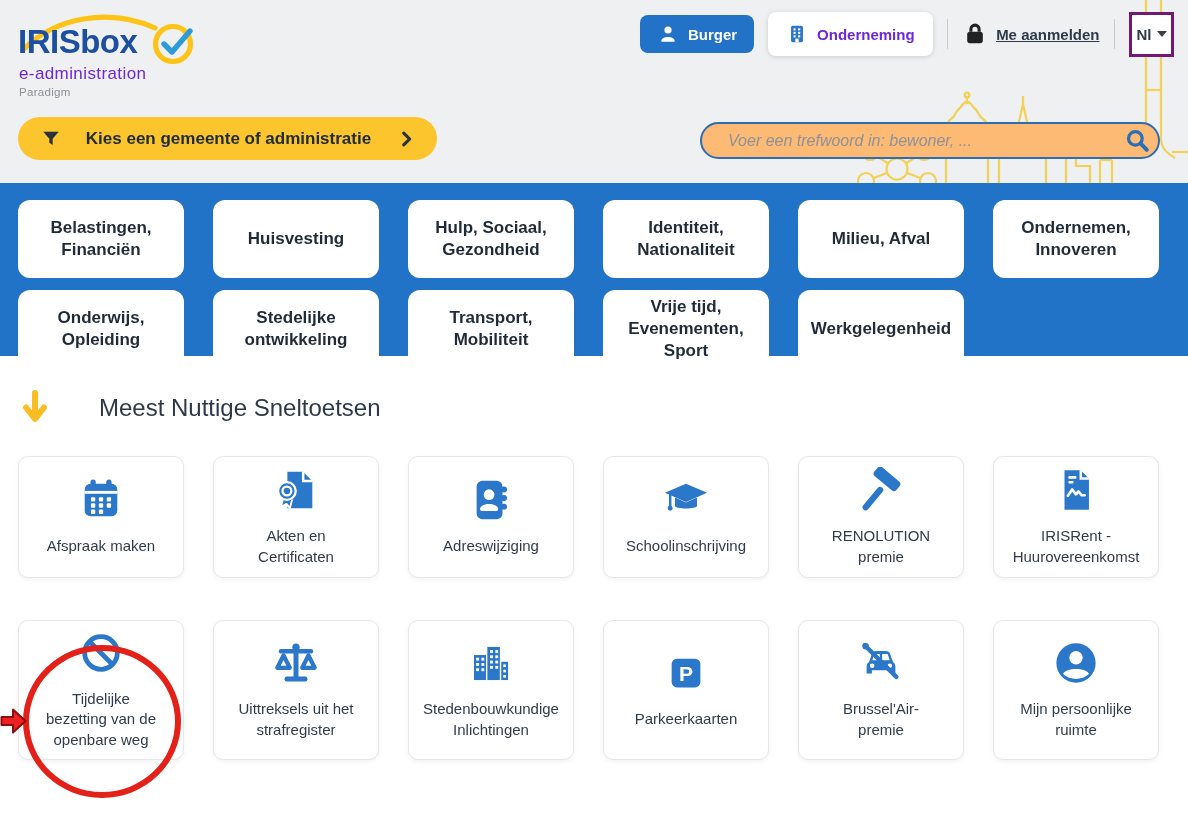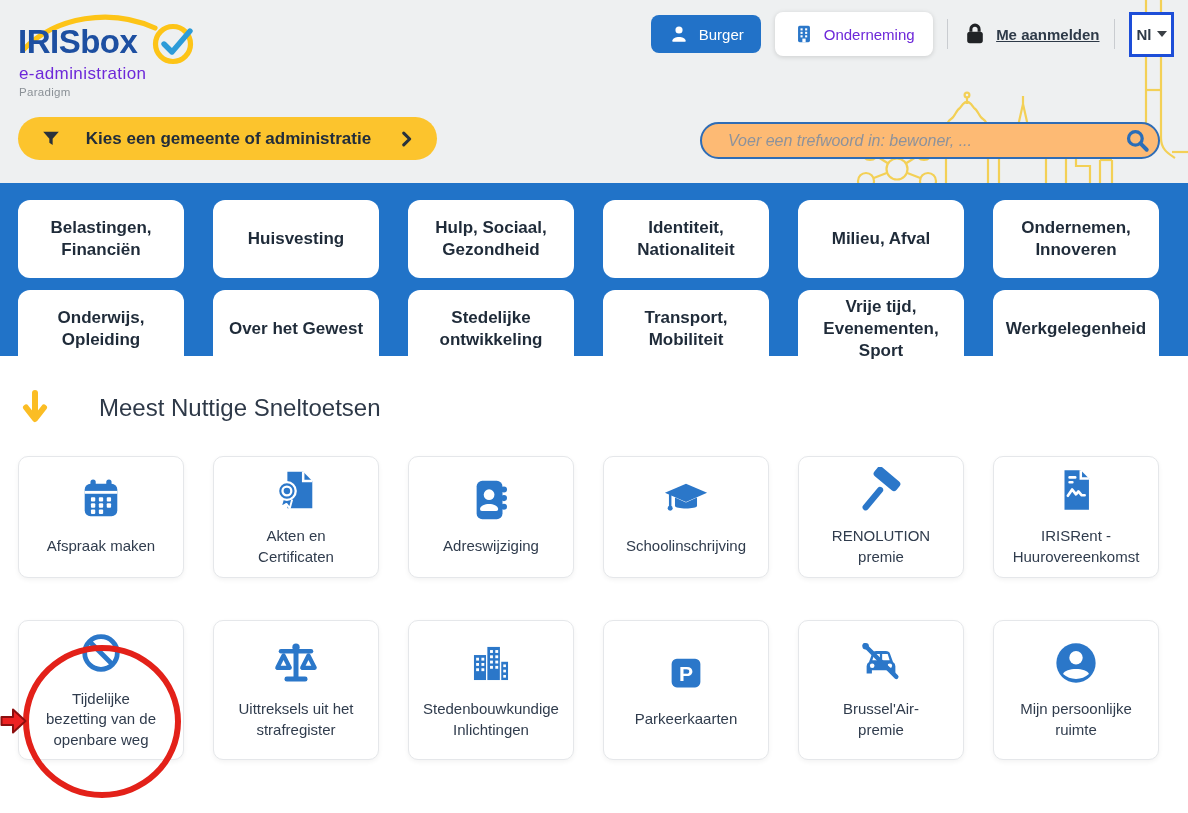--- a/index.html
+++ b/index.html
@@ -10,27 +10,27 @@
   .header { position:relative; width:1188px; height:183px; background:#eef0f1; }
   .skyline { position:absolute; left:0; top:0; z-index:0; pointer-events:none; }
 
   .logo { position:absolute; left:16px; top:6px; width:210px; height:100px; z-index:2; cursor:pointer; }
   .logo-mark { position:absolute; left:0; top:0; }
   .logo-title { position:absolute; left:2px; top:17px; font-size:33px; font-weight:800; letter-spacing:-0.5px; color:#1d4fa1; }
   .logo-sub { position:absolute; left:3px; top:58px; font-size:17px; color:#6d28d9; letter-spacing:0.4px; }
   .logo-tag { position:absolute; left:3px; top:80px; font-size:11.5px; color:#8b9197; letter-spacing:0.3px; }
 
   .account-row { position:absolute; right:14px; top:10px; height:48px; display:flex; align-items:center; gap:14px; z-index:2; }
-  .btn-audience { display:flex; align-items:center; gap:9px; border-radius:8px; font-size:15px; font-weight:400; cursor:pointer; border:none; }
+  .btn-audience { display:flex; align-items:center; gap:9px; border-radius:8px; font-size:15px; font-weight:700; cursor:pointer; border:none; }
   .btn-burger { background:#2272c8; color:#fff; height:38px; padding:0 17px; }
   .btn-onderneming { background:#fff; color:#6d28d9; height:44px; padding:0 18px; box-shadow:0 1px 5px rgba(0,0,0,0.15); }
   .vdiv { width:1.5px; height:30px; background:#c9ccd0; }
   .login { display:flex; align-items:center; gap:8px; cursor:pointer; }
   .login-label { font-size:15px; font-weight:700; color:#2e3a48; text-decoration:underline; }
-  .lang-box { display:flex; align-items:center; justify-content:center; gap:5px; width:45px; height:45px; border:3px solid #1d4ed8; background:#fff; cursor:pointer; }
+  .lang-box { display:flex; align-items:center; justify-content:center; gap:5px; width:45px; height:45px; border:3px solid #701a75; background:#fff; cursor:pointer; }
   .lang-label { font-size:15px; font-weight:700; color:#2e3a48; }
   .caret-down { width:0; height:0; border-left:5px solid transparent; border-right:5px solid transparent; border-top:6px solid #3a3f45; }
 
   .filter-pill { position:absolute; left:18px; top:117px; width:419px; height:43px; background:#fcc42d; border-radius:21.5px; display:flex; align-items:center; padding:0 20px 0 22px; cursor:pointer; z-index:2; }
   .filter-label { flex:1; text-align:center; font-size:17px; font-weight:700; color:#222d3a; }
 
   .search-wrap { position:absolute; left:700px; top:122px; width:460px; height:37px; z-index:2; }
   .search-input { width:100%; height:100%; border:2px solid #2e6cb5; border-radius:18.5px; background:#fdba74; padding:0 44px 0 26px; font-size:16px; font-style:italic; color:#4a4f57; font-family:"Liberation Sans", sans-serif; outline:none; }
   .search-input::placeholder { color:#8d929b; font-style:italic; }
   .search-btn { position:absolute; right:10px; top:5px; width:26px; height:26px; background:none; border:none; cursor:pointer; padding:0; }
@@ -187,21 +187,20 @@
       <button class="cat-btn">Huisvesting</button>
       <button class="cat-btn">Hulp, Sociaal,
 Gezondheid</button>
       <button class="cat-btn">Identiteit,
 Nationaliteit</button>
       <button class="cat-btn">Milieu, Afval</button>
       <button class="cat-btn">Ondernemen,
 Innoveren</button>
       <button class="cat-btn">Onderwijs,
 Opleiding</button>
-      <button class="cat-btn">Over het Gewest</button>
       <button class="cat-btn">Stedelijke
 ontwikkeling</button>
       <button class="cat-btn">Transport,
 Mobiliteit</button>
       <button class="cat-btn">Vrije tijd,
 Evenementen,
 Sport</button>
       <button class="cat-btn">Werkgelegenheid</button>
     </div>
   </div>

